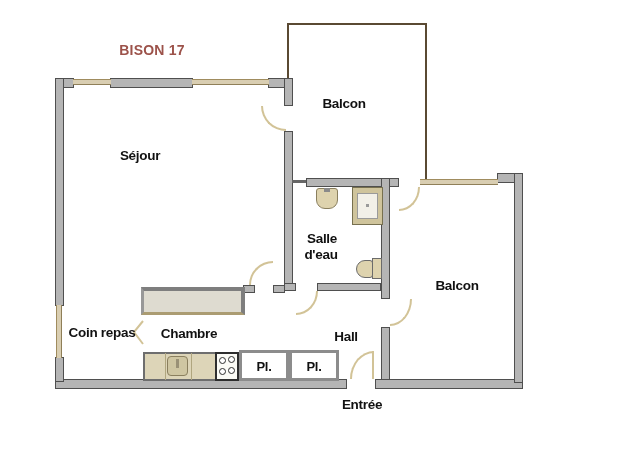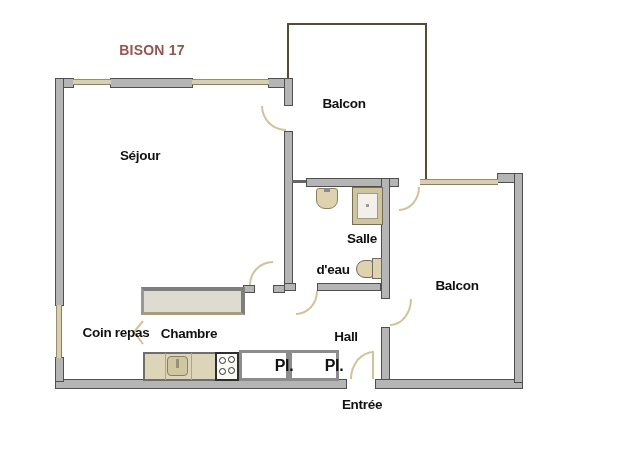--- a/index.html
+++ b/index.html
@@ -18,21 +18,21 @@
   .bline{position:absolute;background:#5a4a33;}
   
   .arc{position:absolute;box-sizing:border-box;border:0 solid #d2c397;}
   .arc-bl{border-left-width:2px;border-bottom-width:2px;border-bottom-left-radius:100% 100%;}
   .arc-br{border-right-width:2px;border-bottom-width:2px;border-bottom-right-radius:100% 100%;}
   .arc-tl{border-left-width:2px;border-top-width:2px;border-top-left-radius:100% 100%;}
   .leaf{position:absolute;background:#d2c397;}
   
   .lbl{position:absolute;transform:translate(-50%,-50%);font-weight:bold;color:#111;
        font-size:13.5px;letter-spacing:-0.3px;white-space:nowrap;text-align:center;}
-  .lbl-sm{font-size:16px;margin-left:20px;}
+  .lbl-sm{font-size:13px;}
   .title{position:absolute;transform:translate(-50%,-50%);font-weight:bold;
        font-size:14px;color:#9c524a;letter-spacing:0.2px;white-space:nowrap;}
   
   .fix{position:absolute;box-sizing:border-box;background:#ded3ae;border:1px solid #8a7f5e;}
   .counter-top{position:absolute;box-sizing:border-box;background:#dedbd0;
        border-top:4px solid #7e7e7e;border-left:3px solid #989898;
        border-right:4px solid #7e7e7e;border-bottom:3px solid #ab9c72;}
   .counter-bot{position:absolute;box-sizing:border-box;background:#ddd5b8;border:2px solid #6e6e6e;}
   .closet{position:absolute;box-sizing:border-box;background:#fff;border:3px solid #8c8c8c;}
   .stove{position:absolute;box-sizing:border-box;background:#fbfbf6;border:2px solid #2e2e2e;}
@@ -106,23 +106,23 @@
 
   <svg class="abs" style="left:129px;top:319px;width:18px;height:27px;">
     <polyline points="14,2 5,13 14,25" stroke="#d2c397" stroke-width="2" fill="none"></polyline>
   </svg>
 
   <div class="closet" style="left:239px;top:350px;width:50px;height:31px;"></div>
   <div class="closet" style="left:289px;top:350px;width:50px;height:31px;"></div>
 
   <div class="lbl" style="left:140px;top:155px;">Séjour</div>
   <div class="lbl" style="left:344px;top:103px;">Balcon</div>
-  <div class="lbl" style="left:322px;top:238px;margin-left:40px;">Salle</div>
-  <div class="lbl" style="left:321px;top:269px;margin-left:12px;">d'eau</div>
+  <div class="lbl" style="left:322px;top:238px;">Salle</div>
+  <div class="lbl" style="left:321px;top:254px;">d'eau</div>
   <div class="lbl" style="left:457px;top:285px;">Balcon</div>
   <div class="lbl" style="left:346px;top:336px;">Hall</div>
   <div class="lbl" style="left:189px;top:333px;">Chambre</div>
-  <div class="lbl" style="left:116px;top:332px;">Coin repas</div>
+  <div class="lbl" style="left:102px;top:332px;">Coin repas</div>
   <div class="lbl lbl-sm" style="left:264px;top:366px;">Pl.</div>
   <div class="lbl lbl-sm" style="left:314px;top:366px;">Pl.</div>
   <div class="lbl" style="left:362px;top:404px;">Entrée</div>
 
 </div>
 
 </body></html>

